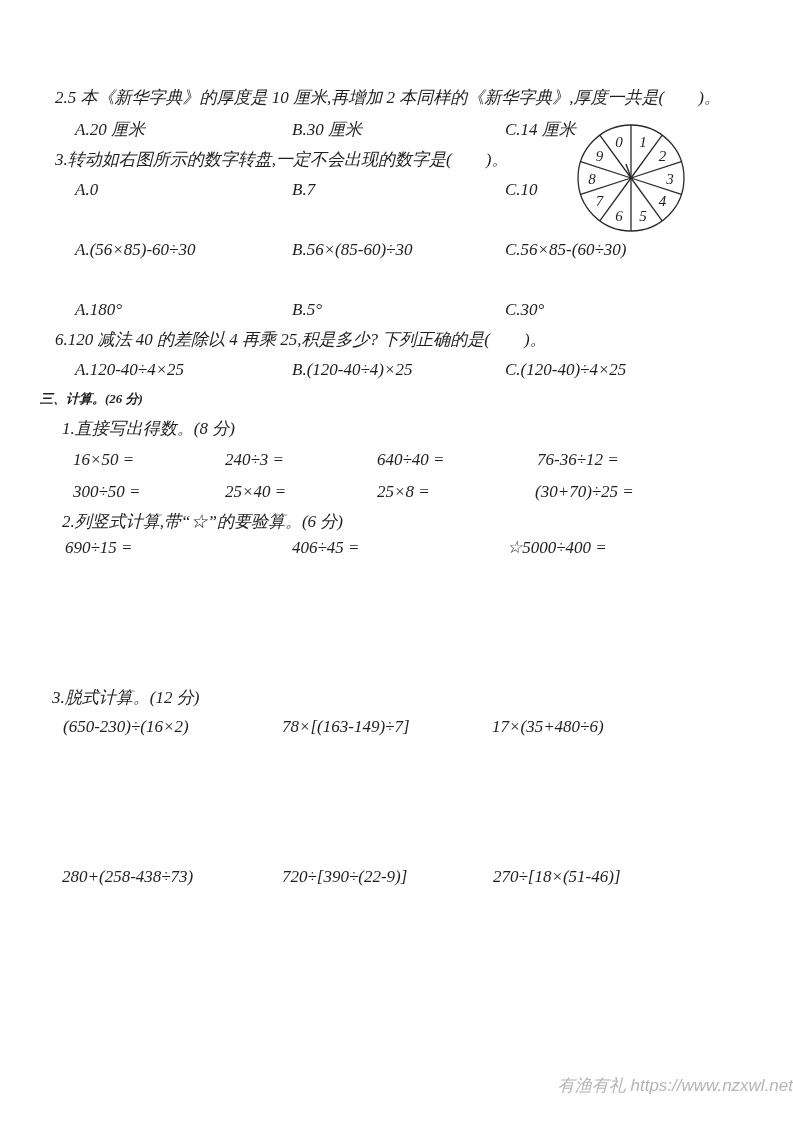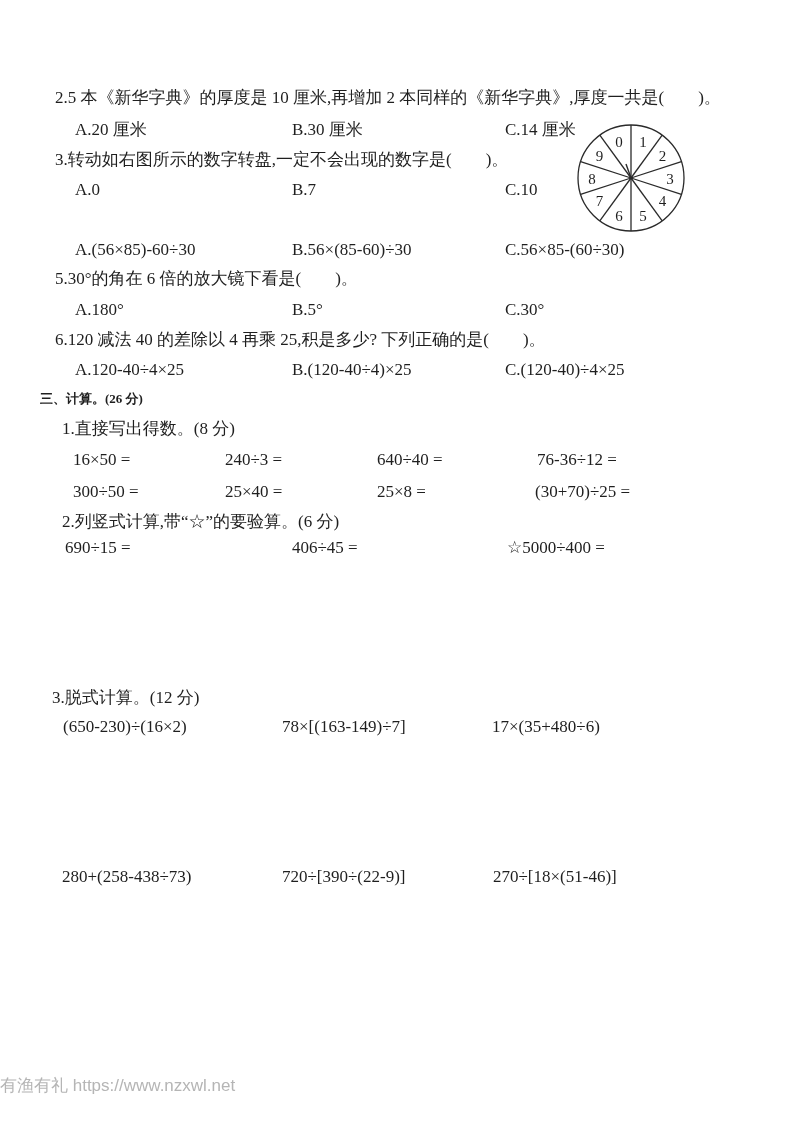--- a/index.html
+++ b/index.html
@@ -4,36 +4,37 @@
 <style>
   html, body { margin: 0; padding: 0; background: #ffffff; }
   .page {
     position: relative;
     width: 793px;
     height: 1122px;
     background: #ffffff;
     font-family: "Liberation Serif", "DejaVu Serif", serif;
     color: #1f1f1f;
     overflow: hidden;
+    font-style: italic;
   }
   .line {
     position: absolute;
     white-space: pre;
     font-size: 17px;
     line-height: 19px;
   }
   .sec-title {
     font-weight: bold;
     font-size: 13px;
   }
   .footer {
     position: absolute;
     left: 0;
     width: 100%;
-    text-align: left;
+    text-align: right;
     font-family: "Liberation Sans", "DejaVu Sans", sans-serif;
     color: #b5b5b5;
     font-size: 17px;
   }
   .spinner {
     position: absolute;
     left: 575px;
     top: 122px;
   }
   .spinner line, .spinner circle { stroke: #2a2a2a; fill: none; stroke-width: 1.3; }
@@ -82,21 +83,20 @@
     <text x="43.9" y="98.6">6</text>
     <text x="24.4" y="84.4">7</text>
     <text x="17" y="61.5">8</text>
     <text x="24.4" y="38.6">9</text>
   </svg>
 
   <div class="line" style="left:75px;  top:240px">A.(56×85)-60÷30</div>
   <div class="line" style="left:292px; top:240px">B.56×(85-60)÷30</div>
   <div class="line" style="left:505px; top:240px">C.56×85-(60÷30)</div>
 
-  <div class="line" style="left:55px; top:269px">5.30°的角在 6 倍的放大镜下看是(　　)。</div>
   <div class="line" style="left:75px;  top:300px">A.180°</div>
   <div class="line" style="left:292px; top:300px">B.5°</div>
   <div class="line" style="left:505px; top:300px">C.30°</div>
 
   <div class="line" style="left:55px; top:330px">6.120 减法 40 的差除以 4 再乘 25,积是多少? 下列正确的是(　　)。</div>
   <div class="line" style="left:75px;  top:360px">A.120-40÷4×25</div>
   <div class="line" style="left:292px; top:360px">B.(120-40÷4)×25</div>
   <div class="line" style="left:505px; top:360px">C.(120-40)÷4×25</div>
 
   <div class="line sec-title" style="left:40px; top:389px">三、计算。(26 分)</div>

